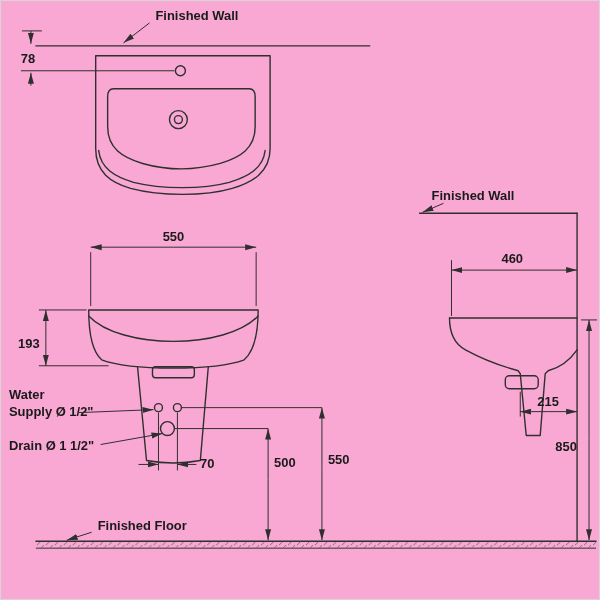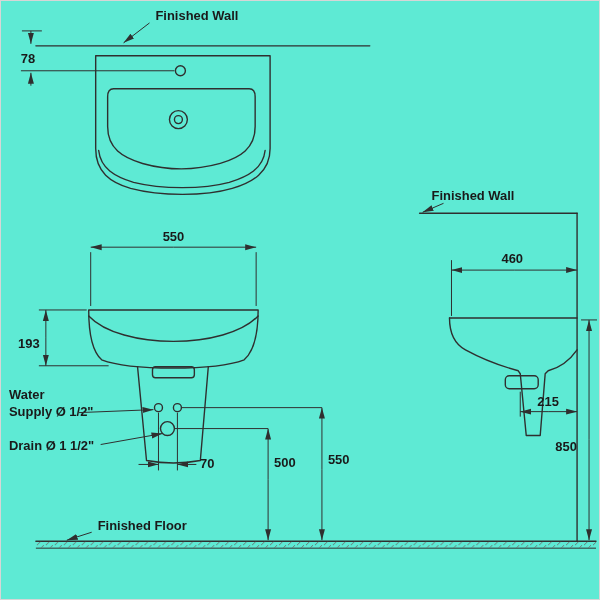--- a/index.html
+++ b/index.html
@@ -1,17 +1,17 @@
 <!DOCTYPE html>
 <html><head>
 <meta charset="utf-8">
 <style>
   html,body{margin:0;padding:0;background:#fff;}
   .sheet{
-    width:598px;height:598px;border:1px solid #d6d6d6;background:#5eead4;
+    width:598px;height:598px;border:1px solid #d6d6d6;background:#f9a8d4;
     font-family:"Liberation Sans", sans-serif;
     text-align:center;
   }
   svg{display:block;}
   .obj{stroke:#2f2f2f;stroke-width:1.4;fill:none;stroke-linecap:round;stroke-linejoin:round;}
   .thin{stroke:#2f2f2f;stroke-width:1;fill:none;}
   text{
     font-family:"Liberation Sans", sans-serif;
     font-size:13px;font-weight:700;fill:#1a1a1a;stroke:none;
   }

